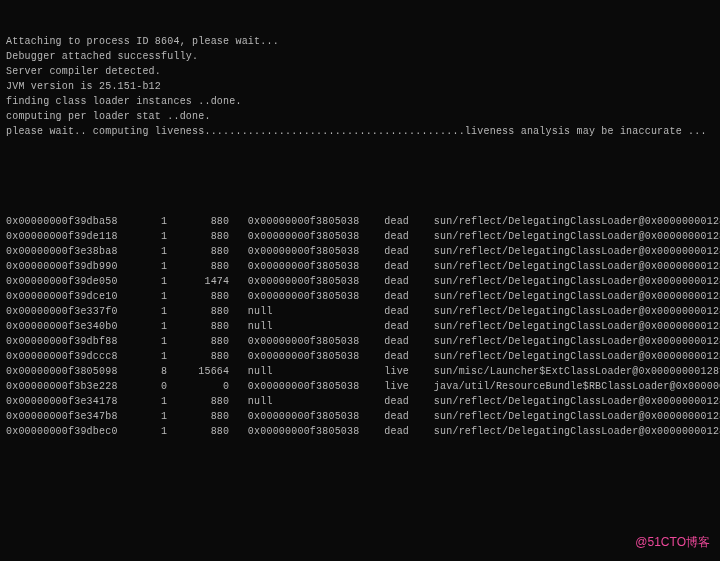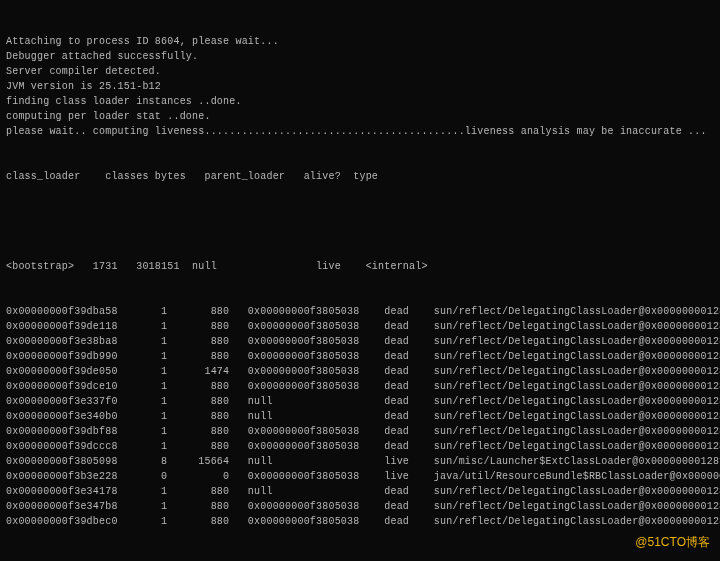--- a/index.html
+++ b/index.html
@@ -1,24 +1,22 @@
 <!DOCTYPE html>
 <html><head>
 <meta charset="utf-8">
 <style>
   html,body{margin:0;padding:0;background:#0a0a0a;color:#b8b8b8;font-family:Consolas,'Courier New',monospace;font-size:10px;line-height:1.5;width:720px;height:561px;overflow:hidden}
   .term{padding:4px 6px;white-space:pre;letter-spacing:.2px}
   .row{white-space:pre}
   .hdr{white-space:pre}
-  .watermark{position:absolute;right:10px;bottom:10px;color:#eab308;font-family:Arial,sans-serif;font-size:12px}
+  .watermark{position:absolute;right:10px;bottom:10px;color:#ec4899;font-family:Arial,sans-serif;font-size:12px}
 </style>
 </head>
 <body>
 
 <div class="term">
   <div id="preamble"><div class="row">Attaching to process ID 8604, please wait...</div><div class="row">Debugger attached successfully.</div><div class="row">Server compiler detected.</div><div class="row">JVM version is 25.151-b12</div><div class="row">finding class loader instances ..done.</div><div class="row">computing per loader stat ..done.</div><div class="row">please wait.. computing liveness..........................................liveness analysis may be inaccurate ...</div></div>
-  <div class="hdr">class_loader    classes bytes   parent_loader   alive?  type</div>
   <div class="row"> </div>
-  <div class="row" id="bootrow">&lt;bootstrap&gt;   1731   3018151  null                live    &lt;internal&gt;</div>
   <div id="rows"><div class="row">0x00000000f39dba58       1       880   0x00000000f3805038    dead    sun/reflect/DelegatingClassLoader@0x000000001286944f8</div><div class="row">0x00000000f39de118       1       880   0x00000000f3805038    dead    sun/reflect/DelegatingClassLoader@0x000000001286944f8</div><div class="row">0x00000000f3e38ba8       1       880   0x00000000f3805038    dead    sun/reflect/DelegatingClassLoader@0x000000001286944f8</div><div class="row">0x00000000f39db990       1       880   0x00000000f3805038    dead    sun/reflect/DelegatingClassLoader@0x000000001286944f8</div><div class="row">0x00000000f39de050       1      1474   0x00000000f3805038    dead    sun/reflect/DelegatingClassLoader@0x000000001286944f8</div><div class="row">0x00000000f39dce10       1       880   0x00000000f3805038    dead    sun/reflect/DelegatingClassLoader@0x000000001286944f8</div><div class="row">0x00000000f3e337f0       1       880   null                  dead    sun/reflect/DelegatingClassLoader@0x000000001286944f8</div><div class="row">0x00000000f3e340b0       1       880   null                  dead    sun/reflect/DelegatingClassLoader@0x000000001286944f8</div><div class="row">0x00000000f39dbf88       1       880   0x00000000f3805038    dead    sun/reflect/DelegatingClassLoader@0x000000001286944f8</div><div class="row">0x00000000f39dccc8       1       880   0x00000000f3805038    dead    sun/reflect/DelegatingClassLoader@0x000000001286944f8</div><div class="row">0x00000000f3805098       8     15664   null                  live    sun/misc/Launcher$ExtClassLoader@0x00000000128fa88</div><div class="row">0x00000000f3b3e228       0         0   0x00000000f3805038    live    java/util/ResourceBundle$RBClassLoader@0x000000001283e9f10</div><div class="row">0x00000000f3e34178       1       880   null                  dead    sun/reflect/DelegatingClassLoader@0x000000001286944f8</div><div class="row">0x00000000f3e347b8       1       880   0x00000000f3805038    dead    sun/reflect/DelegatingClassLoader@0x000000001286944f8</div><div class="row">0x00000000f39dbec0       1       880   0x00000000f3805038    dead    sun/reflect/DelegatingClassLoader@0x000000001286944f8</div></div>
 </div>
 
 <div class="watermark">@51CTO博客</div>
 
 </body></html>

